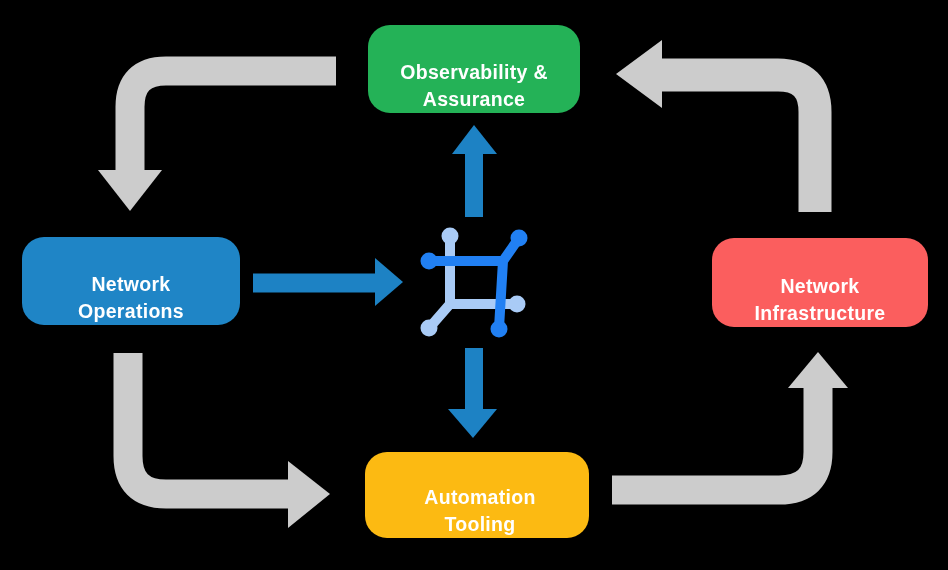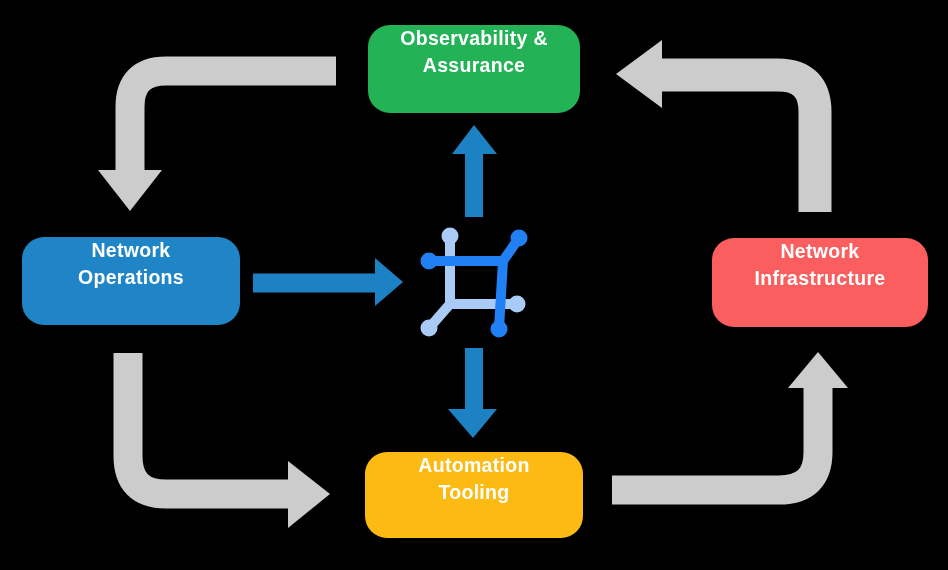--- a/index.html
+++ b/index.html
@@ -14,21 +14,21 @@
   .layer {
     position: absolute;
     left: 0; top: 0;
     width: 948px; height: 570px;
     display: block;
   }
   .node {
     position: absolute;
     border-radius: 22px;
     display: flex;
-    align-items: flex-start;
+    align-items: flex-end;
     justify-content: center;
     text-align: center;
     color: #fff;
     font-size: 19.5px;
     line-height: 27px;
     font-weight: bold;
     letter-spacing: 0.3px;
     white-space: pre-line;
   }
   .node-observability { left: 368px; top: 25px;  width: 212px; height: 88px; }
@@ -104,18 +104,18 @@
   <div class="node node-operations" style="background-color: rgb(31, 133, 198);">
     <span>Network
 Operations</span>
   </div>
 
   <div class="node node-infrastructure" style="background-color: rgb(251, 94, 94);">
     <span>Network
 Infrastructure</span>
   </div>
 
-  <div class="node node-automation" style="background-color: rgb(252, 186, 18);">
+  <div class="node node-automation" style="background-color: rgb(252, 186, 18); padding-left: 6px;">
     <span>Automation
 Tooling</span>
   </div>
 
 </div>
 
 </body></html>

